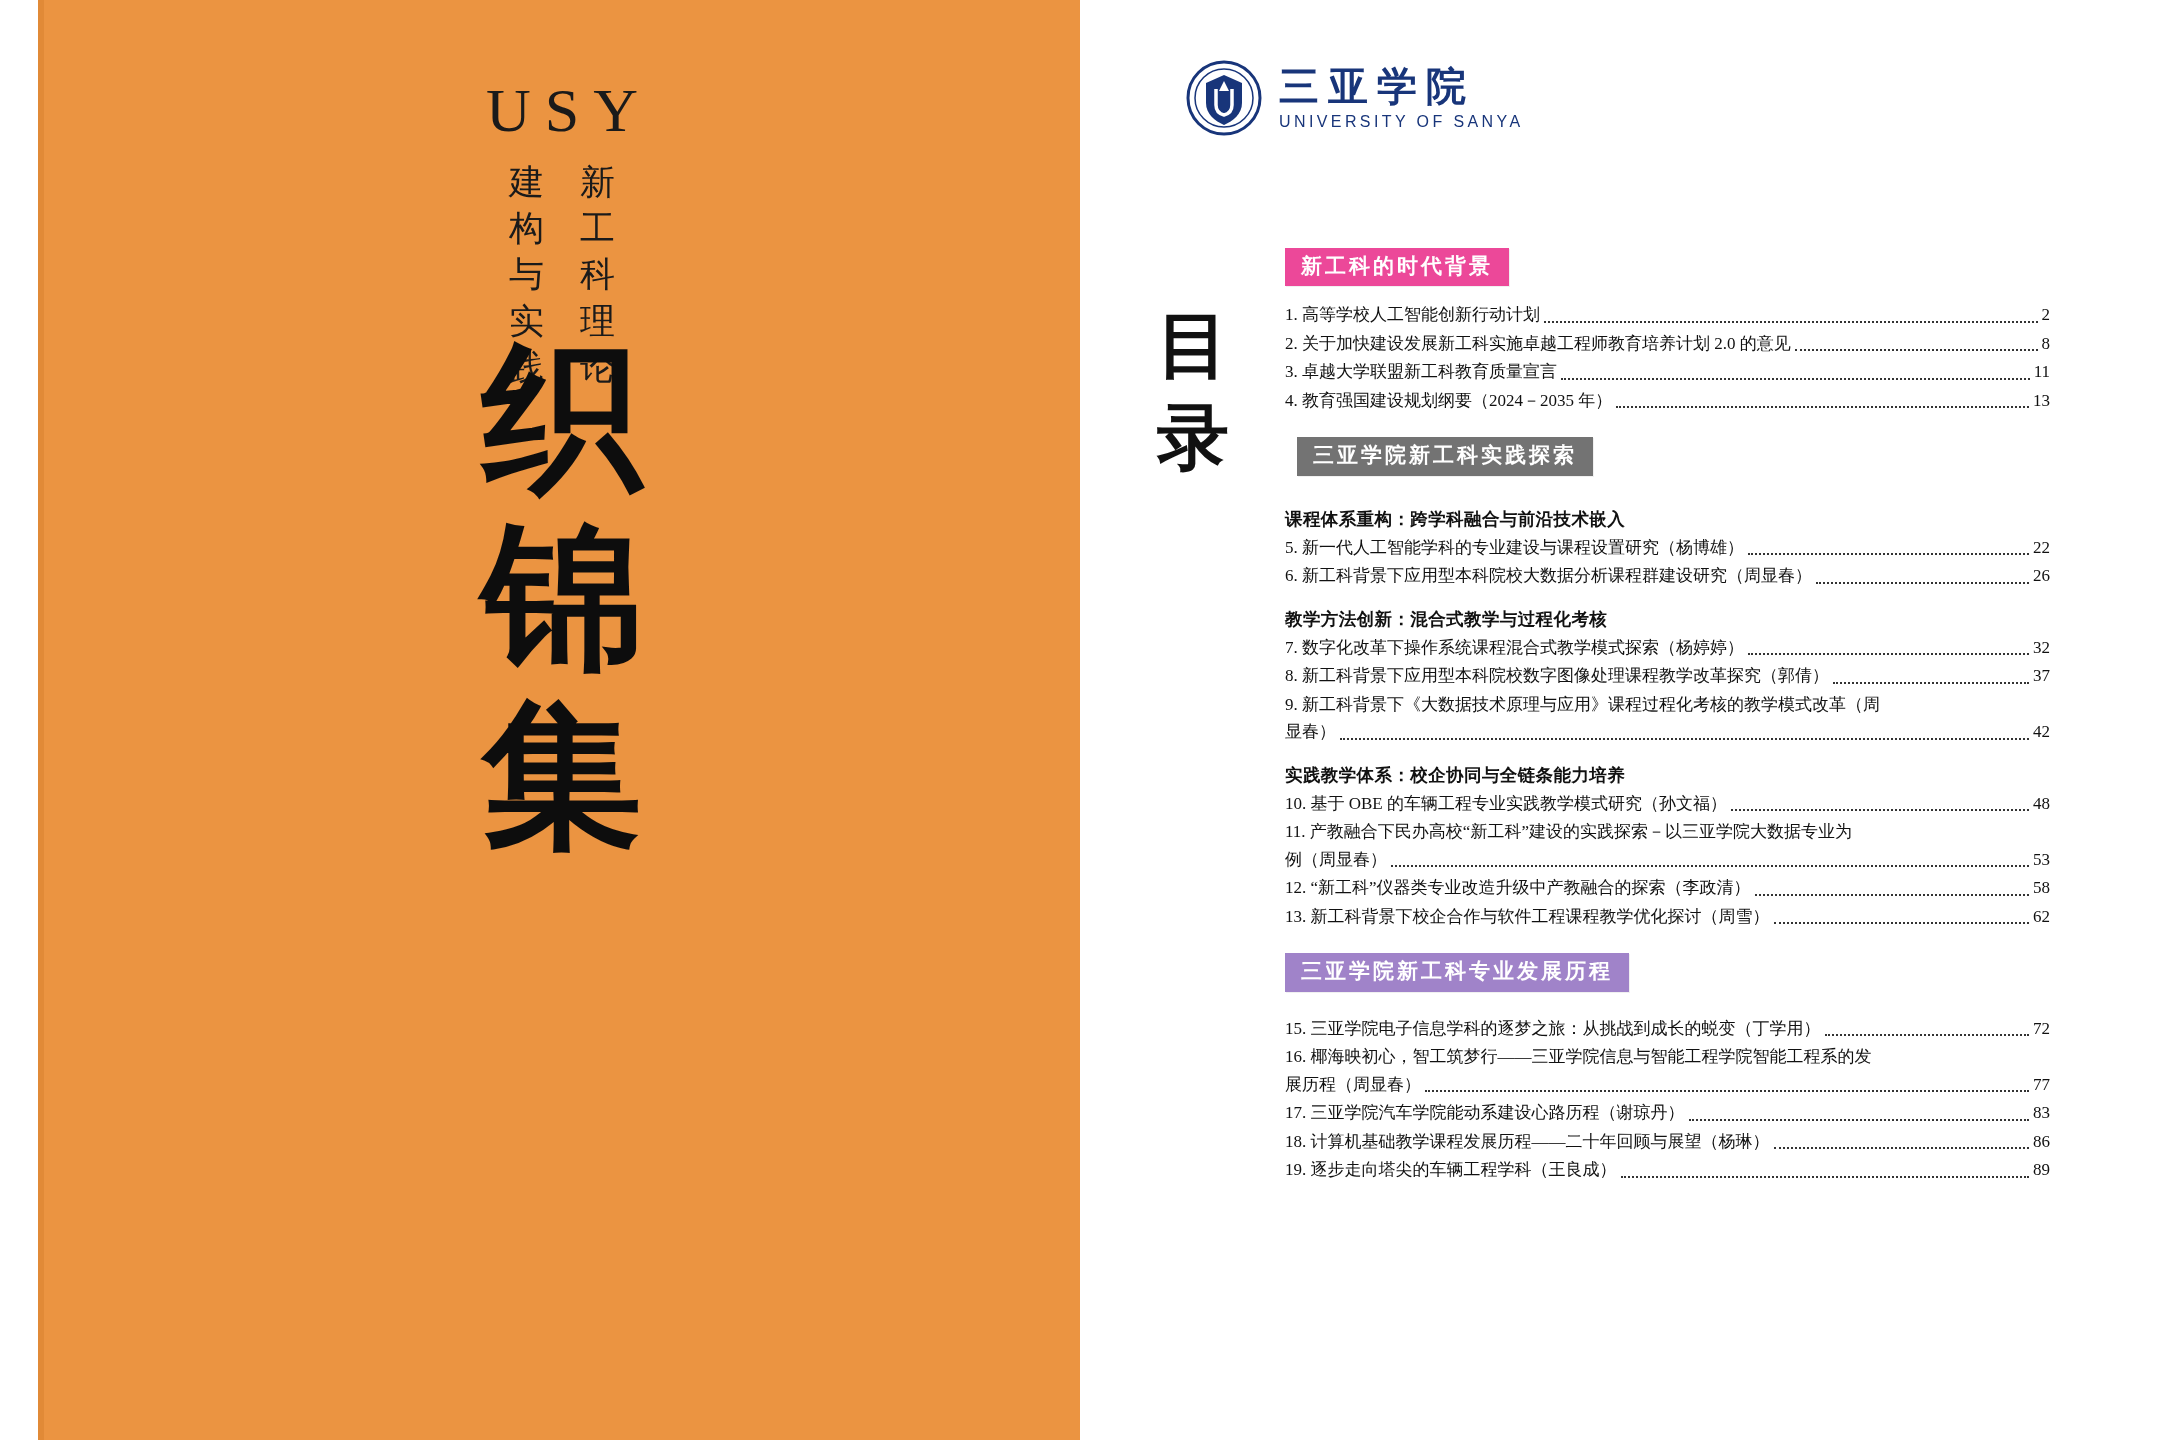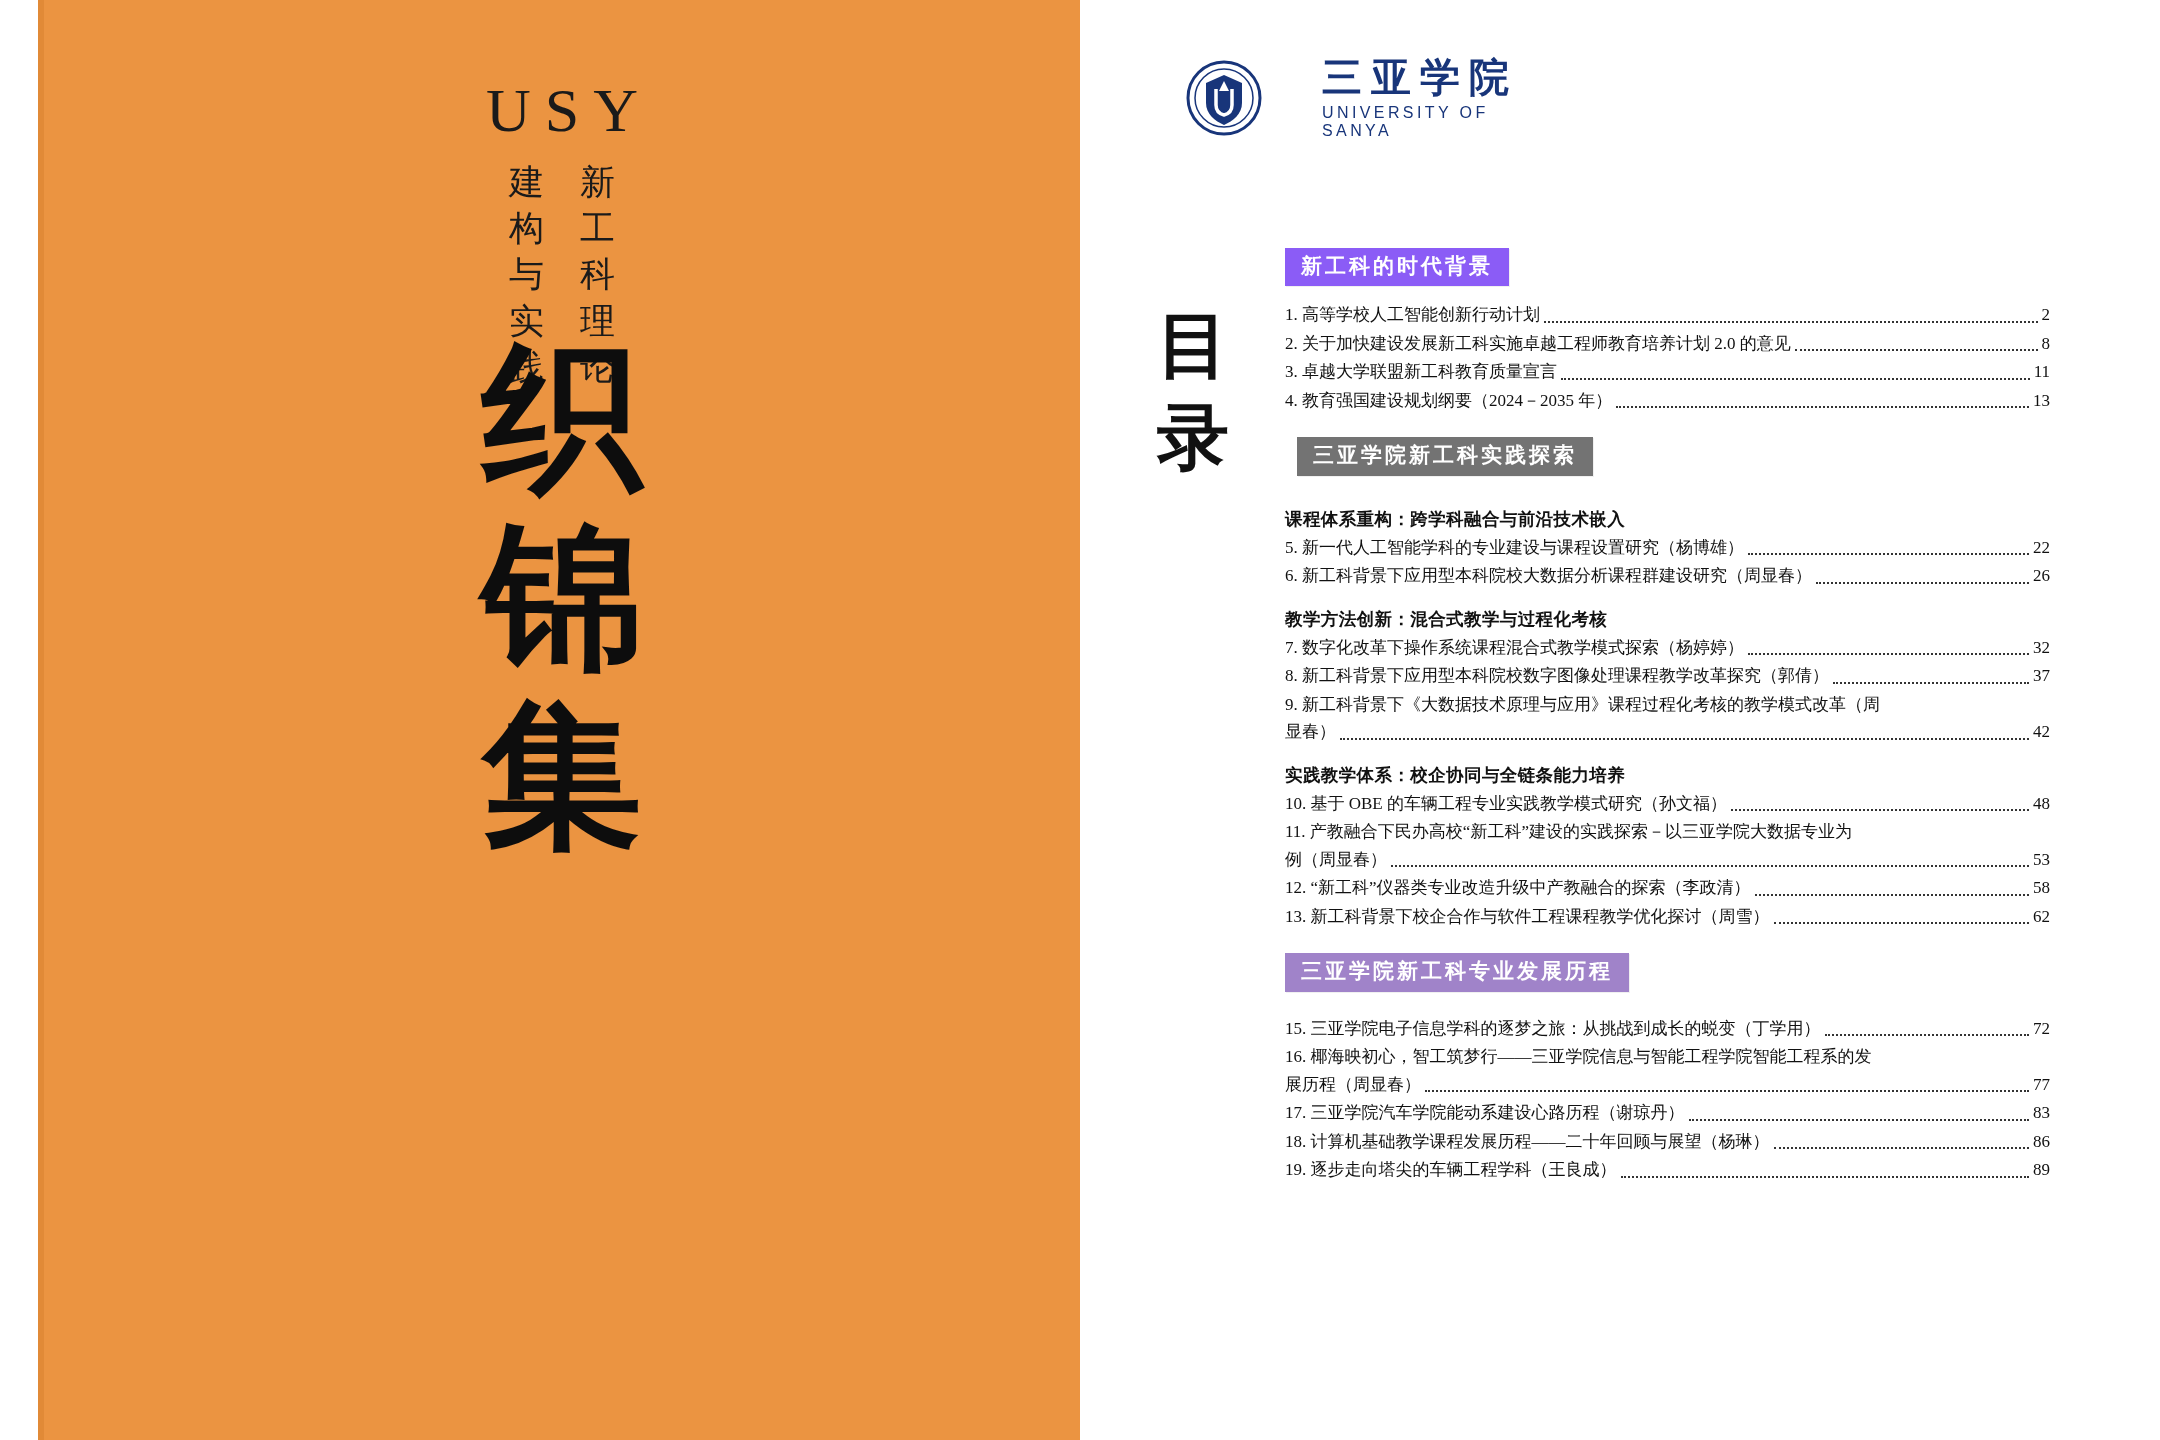--- a/index.html
+++ b/index.html
@@ -124,21 +124,20 @@
   .logo-emblem {
     width: 78px;
     height: 78px;
     position: relative;
     flex: 0 0 auto;
   }
   .logo-text {
     display: flex;
     flex-direction: column;
     justify-content: center;
-    margin-left: 43px;
   }
   .logo-cn {
     font-size: 40px;
     letter-spacing: 9px;
     color: #18357a;
     font-weight: 700;
     font-family: "Liberation Serif", serif;
     line-height: 1.1;
   }
   .logo-en {
@@ -175,21 +174,21 @@
     font-family: "Liberation Serif", serif;
     font-weight: 700;
     font-size: 21px;
     letter-spacing: 3px;
     color: #ffffff;
     padding: 6px 16px 7px 16px;
     margin: 0 0 14px 0;
     line-height: 1.2;
     box-shadow: 1px 1px 0 rgba(0,0,0,0.06);
   }
-  .banner-1 { background: #8b5cf6; }
+  .banner-1 { background: #ec4899; }
   .banner-2 { background: #737373; margin-left: 12px; }
   .banner-3 { background: #a083c9; }
 
   .group-head {
     font-family: "Liberation Sans", sans-serif;
     font-weight: 700;
     font-size: 17.5px;
     color: #111;
     margin: 17px 0 3px 0;
     letter-spacing: 0.4px;

